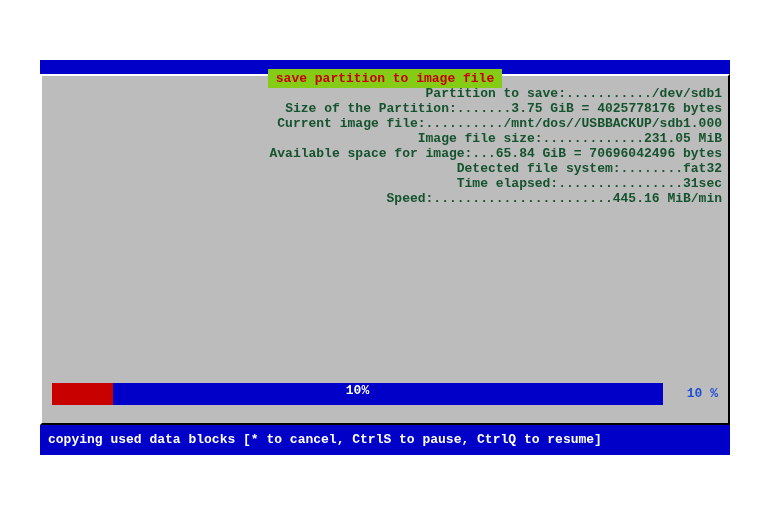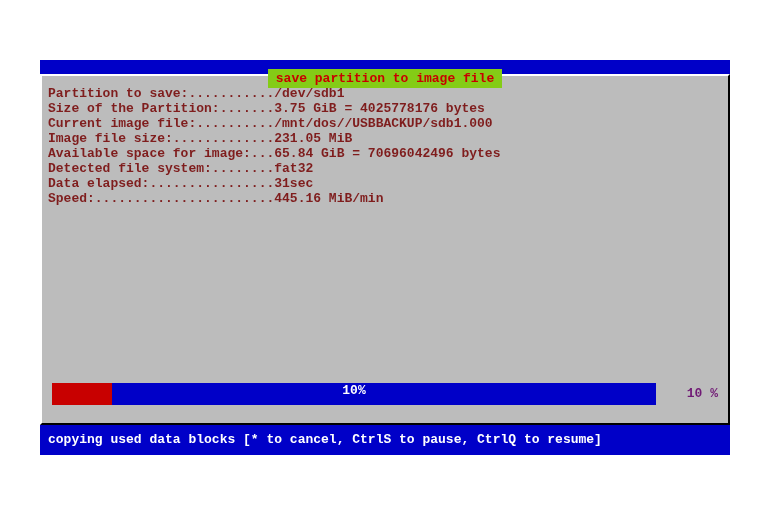--- a/index.html
+++ b/index.html
@@ -54,21 +54,22 @@
     font-weight: bold;
   }
   .content {
     position: absolute;
     left: 6px;
     top: 10px;
     right: 6px;
   }
   .line {
     white-space: pre;
-    color: #7f1d1d;
+    color: #14532d;
+    text-align: right;
   }
   .progress-row {
     position: absolute;
     left: 10px;
     bottom: 22px;
     right: 10px;
     height: 15px;
     display: flex;
     align-items: center;
   }
@@ -90,22 +91,22 @@
     position: absolute;
     left: 0;
     right: 0;
     top: 0;
     text-align: center;
     color: #ffffff;
     font-weight: bold;
   }
   .progress-right-label {
     flex: 0 0 auto;
-    padding-left: 23px;
-    color: #701a75;
+    padding-left: 16px;
+    color: #1d4ed8;
     white-space: pre;
   }
   .footer-bar {
     position: absolute;
     left: 0;
     right: 0;
     bottom: 8px;
     height: 15px;
     background: #0000c8;
     color: #ffffff;
@@ -127,21 +128,21 @@
 
     <div class="content">
       <div class="line">Partition to save:.........../dev/sdb1</div>
       <div class="line">Size of the Partition:.......3.75 GiB = 4025778176 bytes</div>
       <div class="line">Current image file:........../mnt/dos//USBBACKUP/sdb1.000</div>
       <div class="line">Image file size:.............231.05 MiB</div>
       <div class="line">Available space for image:...65.84 GiB = 70696042496 bytes</div>
       <div class="line">Detected file system:........fat32</div>
       <div class="line"></div>
       <div class="line"></div>
-      <div class="line">Data elapsed:................31sec</div>
+      <div class="line">Time elapsed:................31sec</div>
       <div class="line">Speed:.......................445.16 MiB/min</div>
     </div>
 
     <div class="progress-row">
       <div class="progress-bar">
         <div class="progress-fill" style="width: 10%;"></div>
         <div class="progress-center-label">10%</div>
       </div>
       <div class="progress-right-label"> 10 %</div>
     </div>

